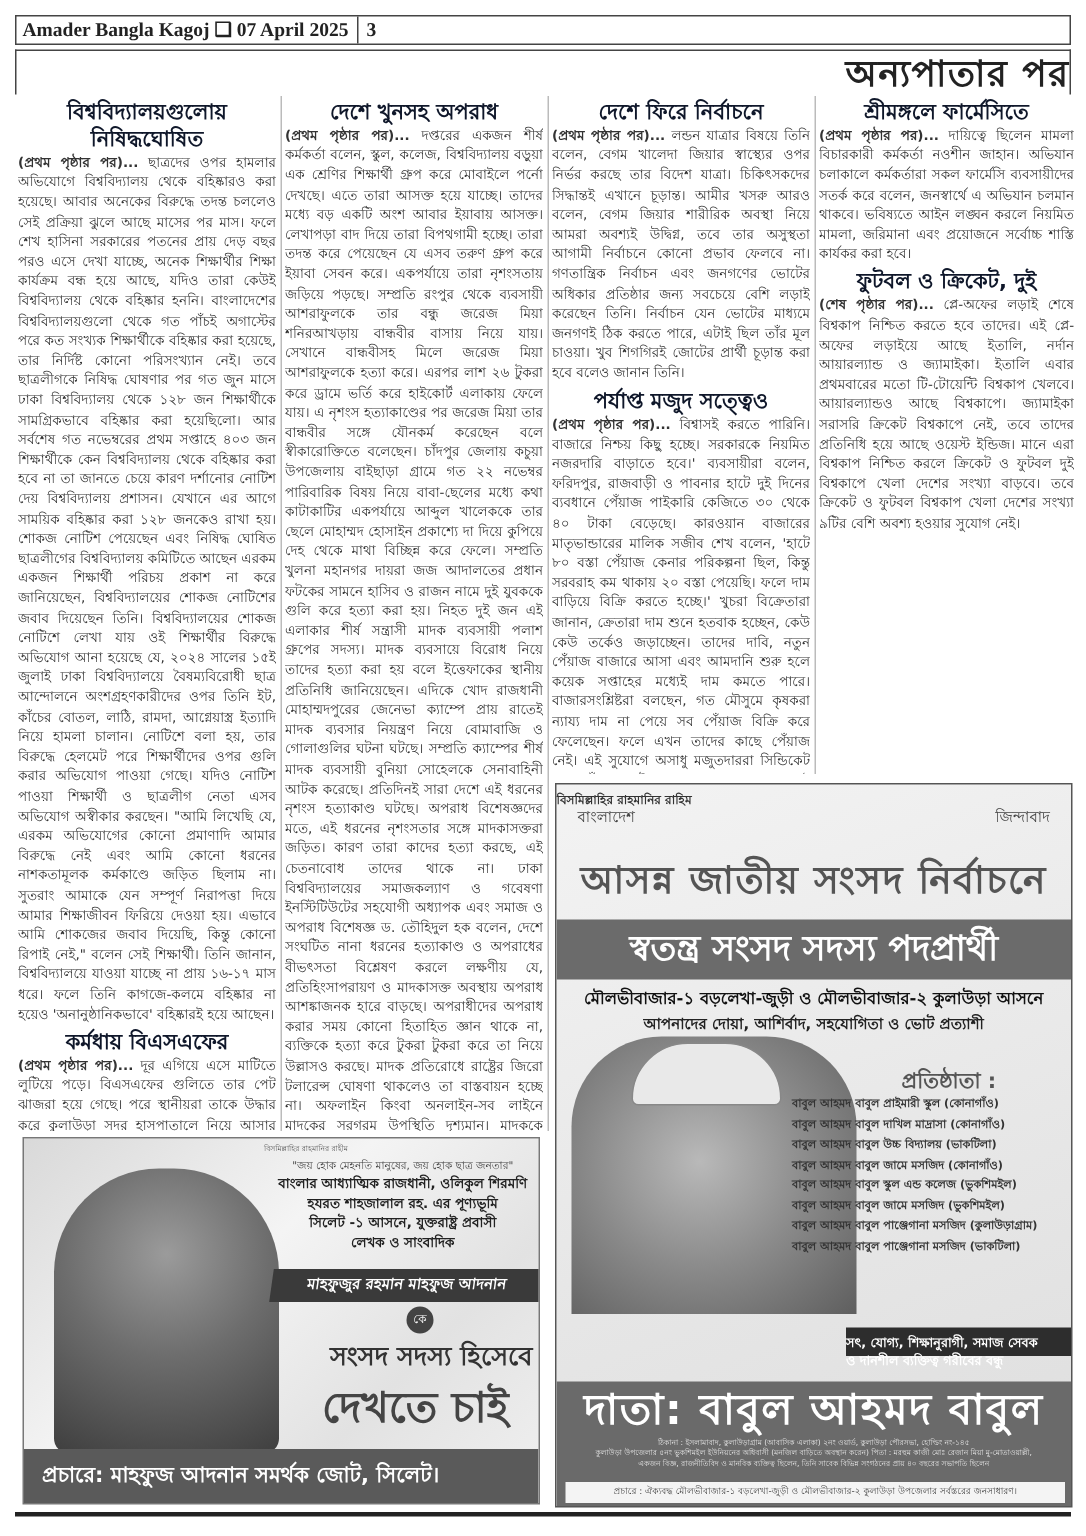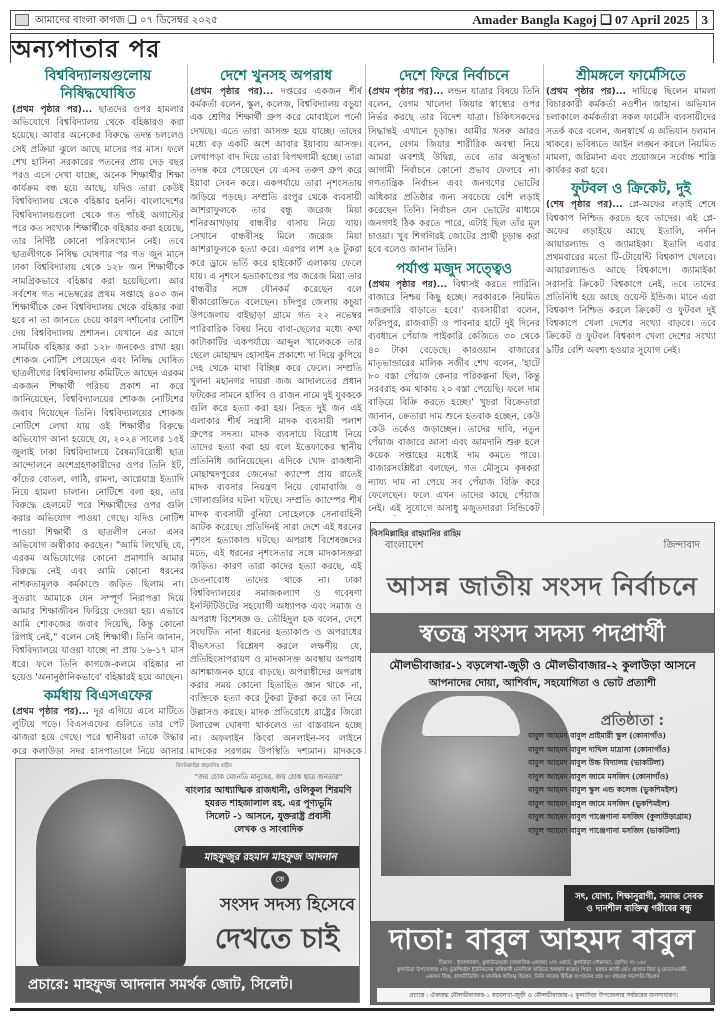--- a/index.html
+++ b/index.html
@@ -5,25 +5,25 @@
   * { box-sizing: border-box; margin: 0; padding: 0; }
   html, body { width: 724px; height: 1024px; background: #ffffff; overflow: hidden; }
   body { font-family: "DejaVu Sans", sans-serif; color: #222; position: relative; }
 
   .topbar { position: absolute; left: 10px; top: 10px; width: 704px; height: 20px; border: 1px solid #444; display: flex; align-items: center; justify-content: space-between; padding: 0 0 0 4px; font-size: 10px; }
   .topbar .left { display: flex; align-items: center; gap: 6px; }
   .logo-box { width: 14px; height: 12px; border: 1px solid #666; background: #ddd; }
   .topbar .right { display: flex; align-items: center; font-family: "Liberation Serif", serif; font-weight: bold; font-size: 13px; gap: 6px; }
   .pagenum { border-left: 1px solid #444; padding: 0 5px; height: 18px; line-height: 18px; }
 
-  .titlebar { position: absolute; left: 10px; top: 33px; width: 704px; height: 30px; border: 1px solid #444; border-bottom: none; text-align: left; font-size: 24px; font-weight: bold; line-height: 30px; letter-spacing: 1px; }
+  .titlebar { position: absolute; left: 10px; top: 33px; width: 704px; height: 30px; border: 1px solid #444; border-bottom: none; text-align: right; font-size: 24px; font-weight: bold; line-height: 30px; letter-spacing: 1px; }
 
   .col { position: absolute; top: 64px; font-size: 9px; line-height: 13.2px; text-align: justify; color: #333; overflow: hidden; }
   .col p { margin-bottom: 0; }
-  .col h3 { font-size: 14px; text-align: center; font-weight: bold; margin: 2px 0 1px; color: #0f766e; line-height: 18px; }
+  .col h3 { font-size: 14px; text-align: center; font-weight: bold; margin: 2px 0 1px; color: #0f172a; line-height: 18px; }
   .col .lead { font-weight: bold; }
 
   #c1 { left: 12px; width: 172px; height: 690px; }
   #c2 { left: 190px; width: 172px; height: 690px; }
   #c3 { left: 368px; width: 172px; height: 452px; }
   #c4 { left: 546px; width: 170px; height: 452px; }
   .vrule { position: absolute; top: 64px; width: 1px; background: #bbb; }
 
   
   .ad-left { position: absolute; left: 15px; top: 758px; width: 345px; height: 245px; border: 1px solid #777; background: linear-gradient(135deg, #d9d9d9 0%, #f4f4f4 40%, #e2e2e2 70%, #f0f0f0 100%); overflow: hidden; }
@@ -45,36 +45,32 @@
   .ad-right .salam { position: absolute; top: 26px; left: 0; width: 100%; text-align: center; font-size: 12px; font-weight: bold; color: #222; }
   .ad-right .head1 { position: absolute; top: 44px; left: 0; width: 100%; text-align: center; font-size: 25px; color: #555; font-weight: bold; letter-spacing: 1px; }
   .ad-right .head2 { position: absolute; top: 90px; left: 0; width: 100%; height: 40px; background: #6b6b6b; color: #fff; text-align: center; font-size: 23px; font-weight: bold; line-height: 40px; }
   .ad-right .seat { position: absolute; top: 134px; left: 0; width: 100%; text-align: center; font-size: 11px; font-weight: bold; color: #111; }
   .ad-right .pray { position: absolute; top: 152px; left: 0; width: 100%; text-align: center; font-size: 10px; font-weight: bold; color: #222; }
   .ad-right .portrait { position: absolute; left: 10px; top: 168px; width: 190px; height: 185px; background: radial-gradient(ellipse at 45% 45%, #b9b9b9 0%, #8a8a8a 50%, #5e5e5e 100%); border-radius: 60px 60px 0 0; }
   .ad-right .cap { position: absolute; left: 50px; top: 172px; width: 100px; height: 42px; background: #e9e9e9; border: 1px solid #888; border-radius: 50px 50px 6px 6px; }
   .ad-right .founder-title { position: absolute; top: 186px; left: 230px; font-size: 14px; font-weight: bold; color: #555; }
   .ad-right .founders { position: absolute; top: 206px; right: 6px; width: 180px; text-align: left; font-size: 7.5px; line-height: 13.5px; font-weight: bold; color: #333; }
   .ad-right .founders li { list-style: none; }
-  .ad-right .virtue { position: absolute; top: 362px; right: 0; width: 150px; height: 36px; background: #2d2d2d; color: #fff; text-align: center; font-size: 8.5px; line-height: 12px; padding-top: 5px; font-weight: bold; }
+  .ad-right .virtue { position: absolute; top: 362px; right: 0; width: 150px; height: 19px; background: #2d2d2d; color: #fff; font-size: 8.5px; line-height: 12px; padding-top: 5px; font-weight: bold; }
   .ad-right .bottombox { position: absolute; top: 398px; left: 0; width: 100%; height: 85px; background: #6a6a6a; color: #fff; }
   .ad-right .donor { text-align: center; font-size: 28px; font-weight: bold; line-height: 38px; letter-spacing: 1px; }
   .ad-right .addr { text-align: center; font-size: 5px; line-height: 7px; color: #e4e4e4; padding: 0 8px; }
   .ad-right .promo { position: absolute; left: 6px; bottom: 4px; width: 333px; height: 14px; background: #f4f4f4; color: #444; font-size: 6px; line-height: 14px; text-align: center; }
 
   .rule-bottom { position: absolute; left: 10px; top: 1008px; width: 704px; height: 3px; background: #222; }
 </style>
 </head>
 <body>
 
 <div class="topbar">
-  <div class="left">
-    <span class="logo-box"></span>
-    <span>আমাদের বাংলা কাগজ ❑ ০৭ ডিসেম্বর ২০২৫</span>
-  </div>
   <div class="right">
     <span>Amader Bangla Kagoj ❑ 07 April 2025</span>
     <span class="pagenum">3</span>
   </div>
 </div>
 
 <div class="titlebar">অন্যপাতার পর</div>
 
 <div class="col" id="c1">
   <h3>বিশ্ববিদ্যালয়গুলোয় নিষিদ্ধঘোষিত</h3>

